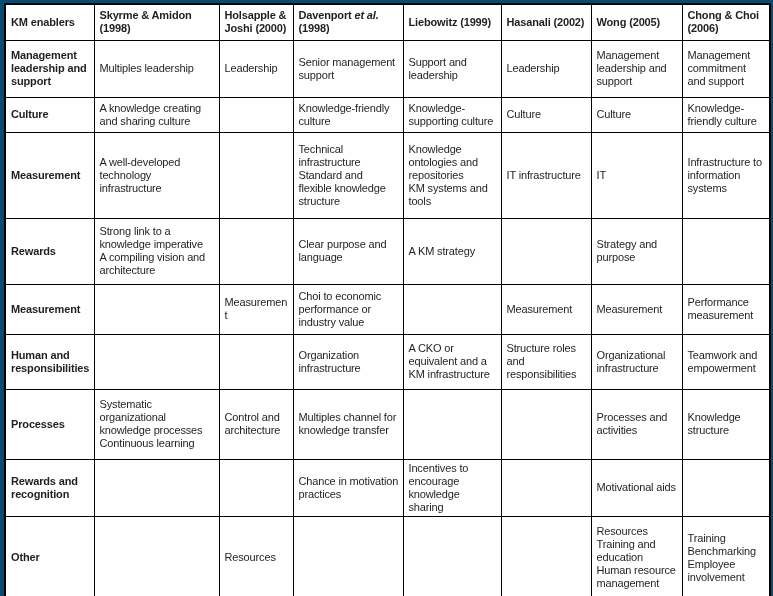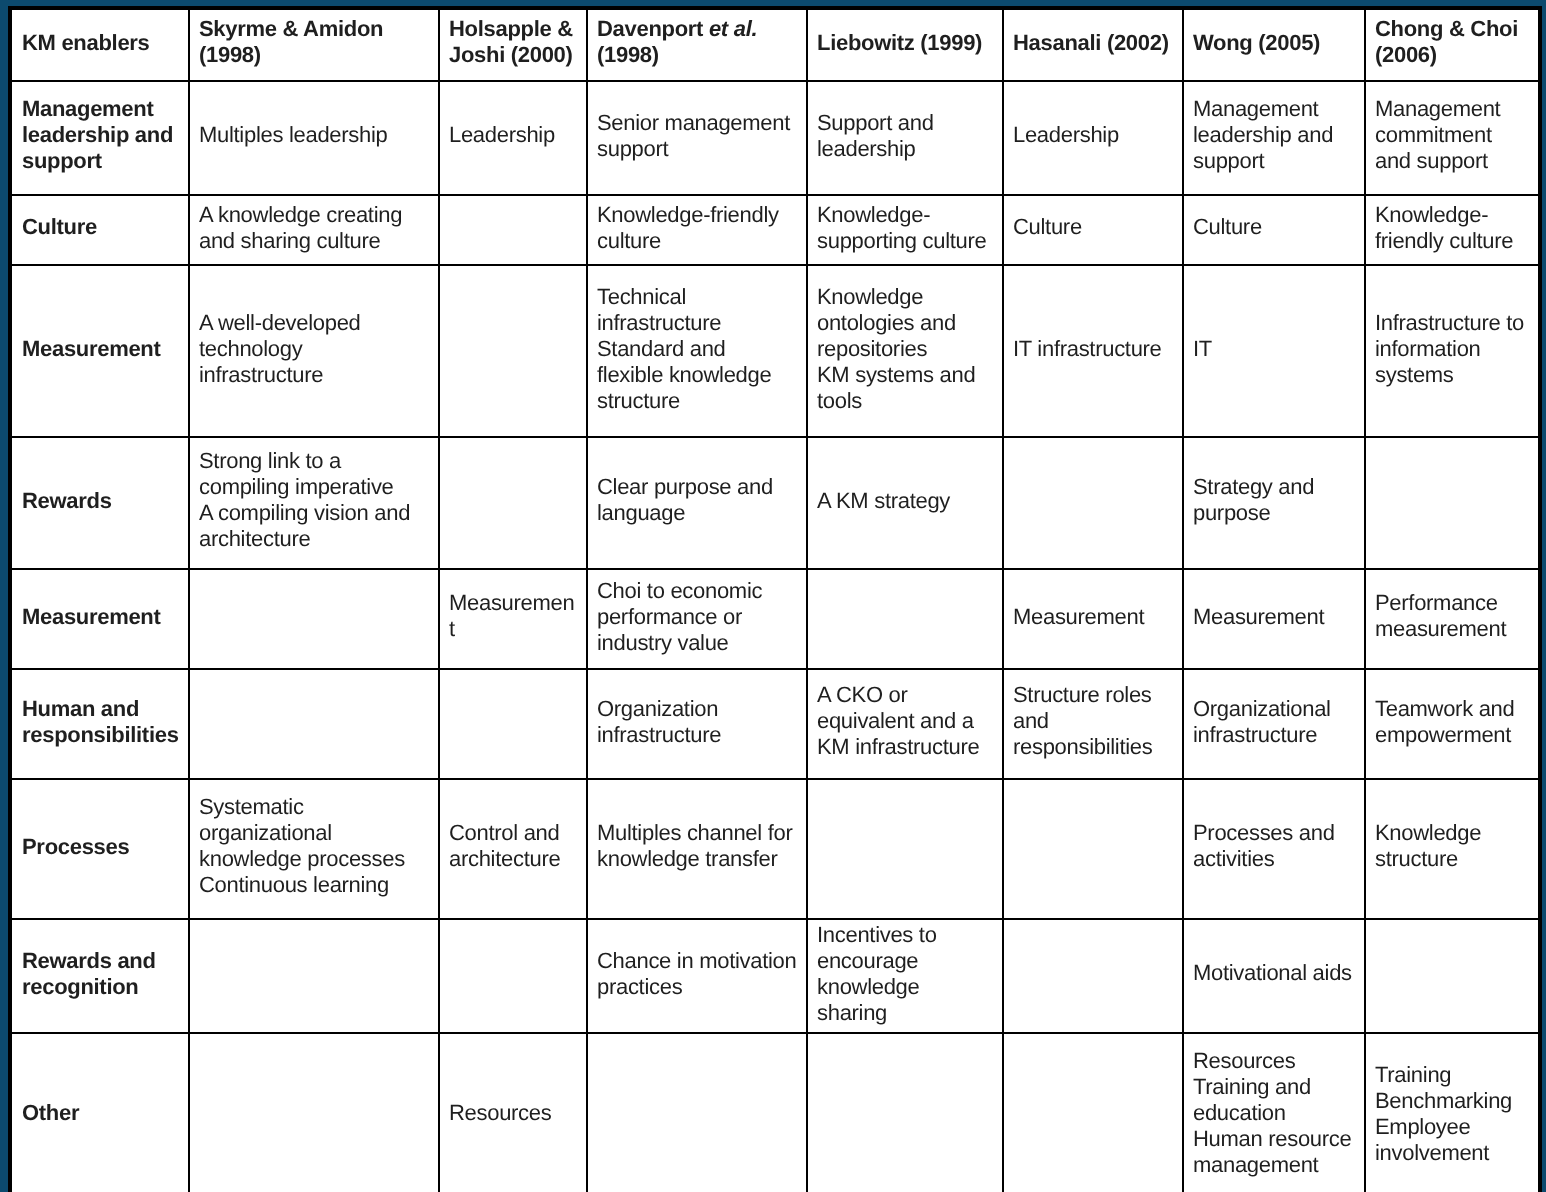--- a/index.html
+++ b/index.html
@@ -149,21 +149,21 @@
           <td>
             <div>IT</div>
           </td>
           <td>
             <div>Infrastructure to information systems</div>
           </td>
         </tr>
         <tr class="r3">
           <td class="rowhead">Rewards</td>
           <td>
-            <div>Strong link to a compiling imperative</div>
+            <div>Strong link to a knowledge imperative</div>
             <div>A compiling vision and architecture</div>
           </td>
           <td></td>
           <td>
             <div>Clear purpose and language</div>
           </td>
           <td>
             <div>A KM strategy</div>
           </td>
           <td></td>

